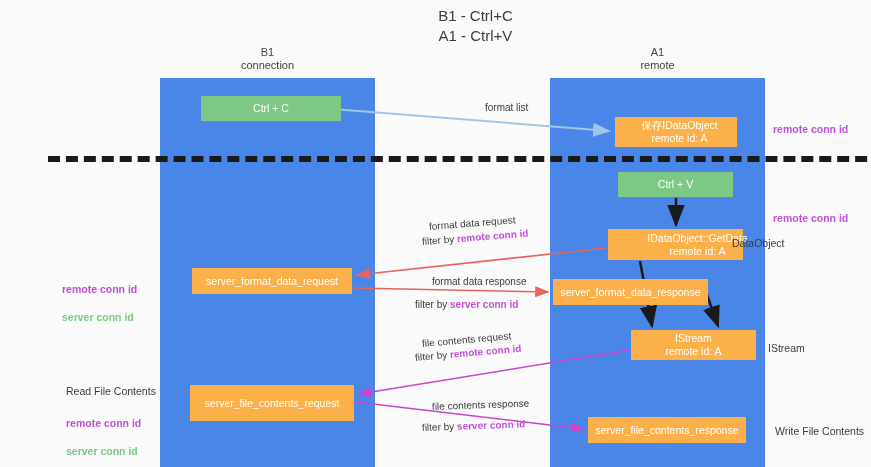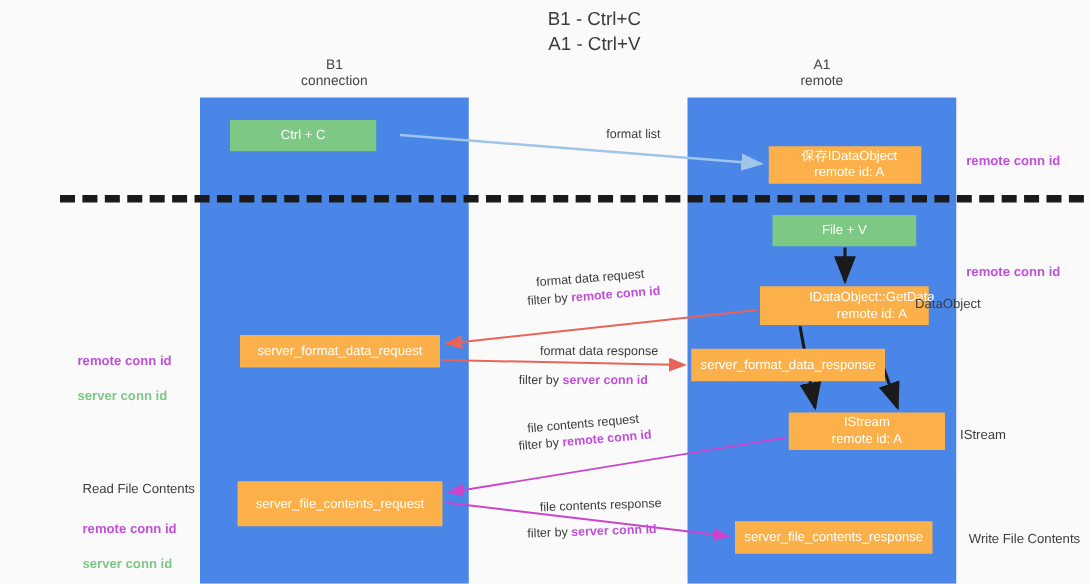--- a/index.html
+++ b/index.html
@@ -37,21 +37,21 @@
   
   .node{
     position:absolute;box-sizing:border-box;
     display:flex;flex-direction:column;align-items:center;justify-content:center;
     color:#ffffff;font-size:10.5px;line-height:13px;text-align:center;
     white-space:pre-line;padding:2px 4px;
   }
   .node.green{background:#7ec885;}
   .node.orange{background:#fbb049;}
 
-  #n-ctrlc{left:144px;top:96px;width:117px;height:25px;}
+  #n-ctrlc{left:161px;top:96px;width:140px;height:25px;}
   #n-idataobject{left:575px;top:117px;width:122px;height:30px;padding-left:11px;}
   #n-ctrlv{left:578px;top:172px;width:115px;height:25px;}
   #n-getdata{left:568px;top:229px;width:135px;height:31px;padding-left:48px;}
   #n-sfdreq{left:152px;top:268px;width:160px;height:26px;}
   #n-sfdres{left:513px;top:279px;width:155px;height:26px;}
   #n-istream{left:591px;top:330px;width:125px;height:30px;}
   #n-sfcreq{left:150px;top:385px;width:164px;height:36px;}
   #n-sfcres{left:548px;top:417px;width:158px;height:26px;}
 
   
@@ -132,21 +132,21 @@
   <div id="title">B1 - Ctrl+C
 A1 - Ctrl+V</div>
   <div class="lane-head" id="head-b1">B1
 connection</div>
   <div class="lane-head" id="head-a1">A1
 remote</div>
 
   <div class="node green" id="n-ctrlc">Ctrl + C</div>
   <div class="node orange" id="n-idataobject">保存IDataObject
 remote id: A</div>
-  <div class="node green" id="n-ctrlv">File + V</div>
+  <div class="node green" id="n-ctrlv">Ctrl + V</div>
   <div class="node orange" id="n-getdata">IDataObject::GetData
 remote id: A</div>
   <div class="node orange" id="n-sfdreq">server_format_data_request</div>
   <div class="node orange" id="n-sfdres">server_format_data_response</div>
   <div class="node orange" id="n-istream">IStream
 remote id: A</div>
   <div class="node orange" id="n-sfcreq">server_file_contents_request</div>
   <div class="node orange" id="n-sfcres">server_file_contents_response</div>
 
   <div class="edge-label" id="l-formatlist">format list</div>

